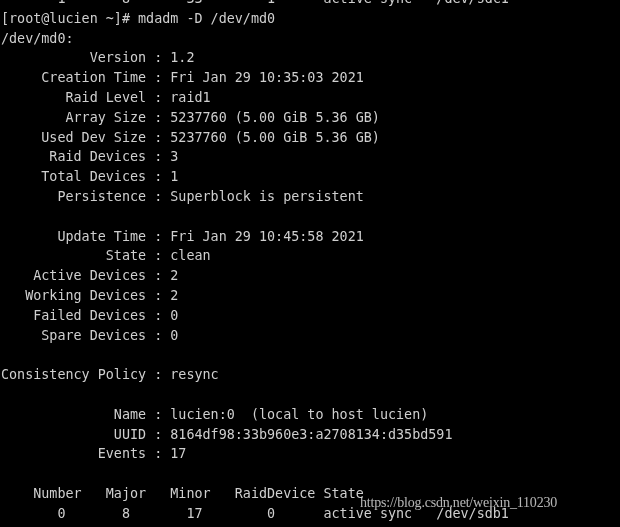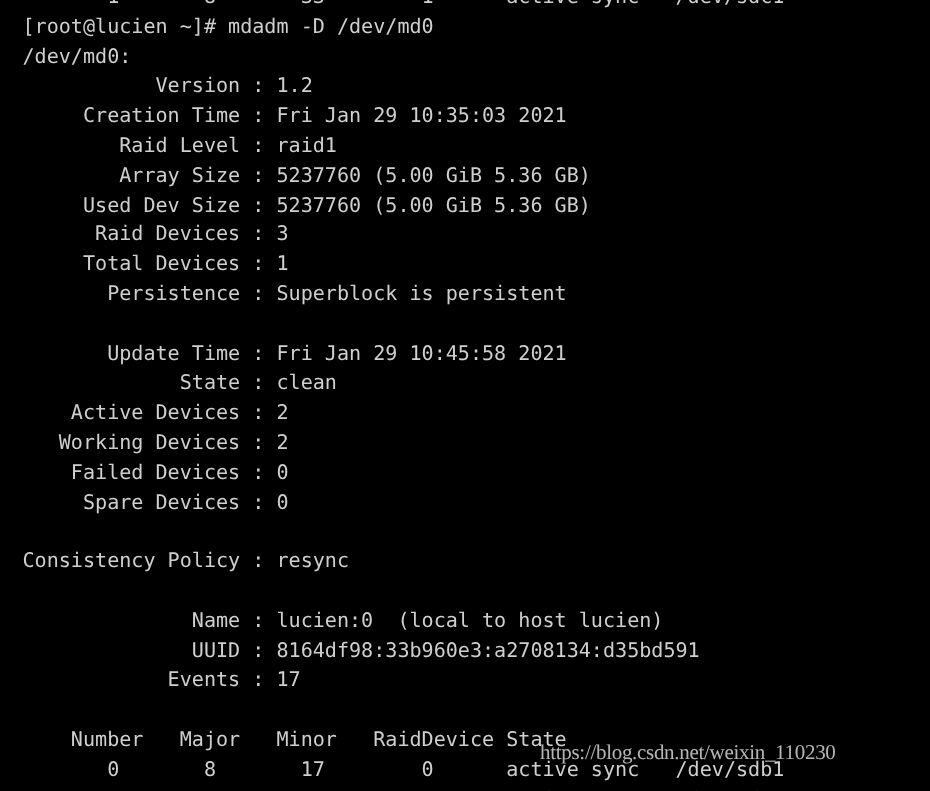--- a/index.html
+++ b/index.html
@@ -31,21 +31,21 @@
   .scroll-pane {
     position: absolute;
     left: 0;
     top: -11px;
     width: 620px;
   }
   .line {
     white-space: pre;
     height: 19.8px;
     color: #cfcfcf;
-    padding-left: 15px;
+    padding-left: 1px;
   }
   .line.blank {
     color: transparent;
   }
   #watermark {
     position: absolute;
     left: 360px;
     top: 495px;
     font-family: Liberation Serif, serif;
     font-size: 14px;

